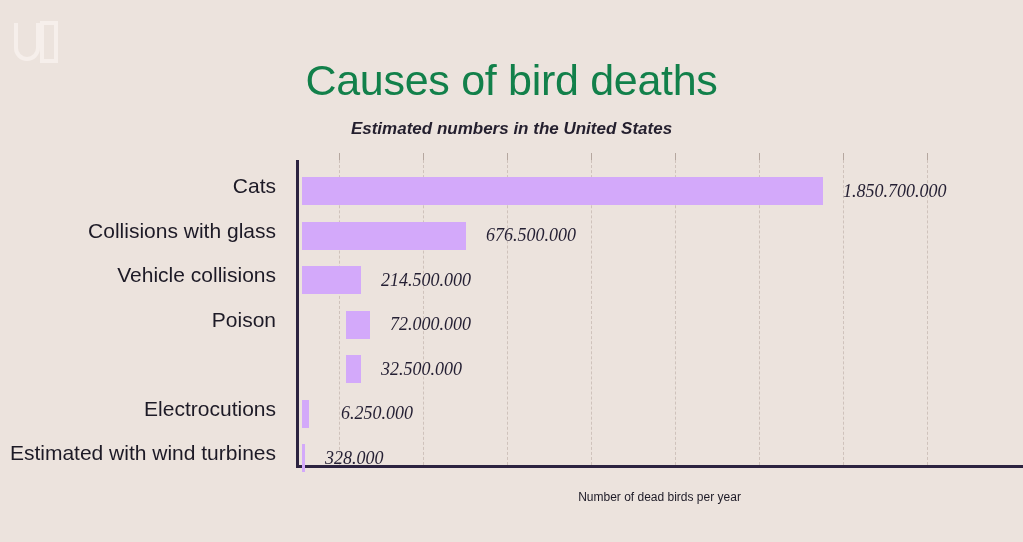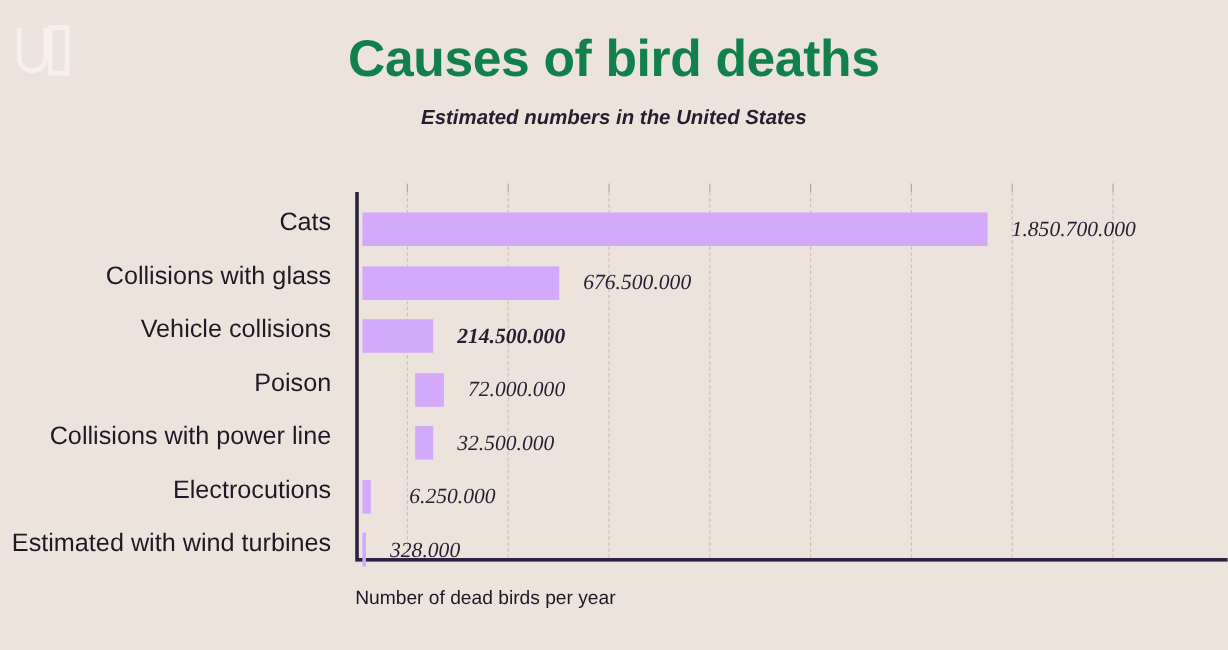--- a/index.html
+++ b/index.html
@@ -27,23 +27,23 @@
   
   .header {
     position: absolute;
     left: 0;
     top: 0;
     width: 1023px;
     text-align: center;
   }
   .chart-title {
     margin: 0;
-    padding-top: 25px;
+    padding-top: 56px;
     font-size: 43px;
-    font-weight: bold;
+    font-weight: normal;
     color: #12804a;
     letter-spacing: -0.3px;
     font-family: "Liberation Sans", sans-serif;
   }
   .chart-subtitle {
     margin: 0;
     padding-top: 14px;
     font-size: 17px;
     font-style: italic;
     font-weight: bold;
@@ -137,22 +137,22 @@
     color: #241f33;
     white-space: nowrap;
     font-family: "Liberation Serif", serif;
   }
 
   .x-axis-title {
     position: absolute;
     left: 296px;
     top: 330px;
     width: 727px;
-    text-align: left;
-    font-size: 16px;
+    text-align: center;
+    font-size: 12px;
     color: #1d1a26;
     font-family: "Liberation Sans", sans-serif;
   }
 </style>
 </head>
 <body>
 
 <div class="logo">
   <svg width="48" height="46" viewBox="0 0 48 46" aria-hidden="true">
     <path d="M4 3 V28 a11 11 0 0 0 22 0 V3" fill="none" stroke="#f6efeb" stroke-width="4"></path>
@@ -165,21 +165,20 @@
   <p class="chart-subtitle">Estimated numbers in the United States</p>
 </div>
 
 <div class="plot-wrap">
 
   <div class="y-labels">
       <div class="y-label" style="top: 14px;">Cats</div>
       <div class="y-label" style="top: 58.5px;">Collisions with glass</div>
       <div class="y-label" style="top: 103px;">Vehicle collisions</div>
       <div class="y-label" style="top: 147.5px;">Poison</div>
-      <div class="y-label" style="top: 192px;">Collisions with power line</div>
       <div class="y-label" style="top: 236.5px;">Electrocutions</div>
       <div class="y-label" style="top: 281px;">Estimated with wind turbines</div>
     </div>
 
   <div class="plot-area">
     <div class="axis-y"></div>
     <div class="axis-x"></div>
     <div id="gridlines">
         <div class="gridline" style="left: 43px;"></div>
         <div class="tick" style="left: 43px;"></div>
@@ -200,21 +199,21 @@
       </div>
     <div id="bars">
         <div class="bar-row" style="top: 9px;">
           <div class="bar" style="width: 521px; height: 28px; background: rgb(211, 169, 250);"></div>
           <span class="bar-value">1.850.700.000</span>
         </div>
         <div class="bar-row" style="top: 53.5px;">
           <div class="bar" style="width: 164px; height: 28px; background: rgb(211, 169, 250);"></div>
           <span class="bar-value">676.500.000</span>
         </div>
-        <div class="bar-row" style="top: 98px; font-weight: bold;">
+        <div class="bar-row" style="top: 98px;">
           <div class="bar" style="width: 59px; height: 28px; background: rgb(211, 169, 250);"></div>
           <span class="bar-value">214.500.000</span>
         </div>
         <div class="bar-row" style="top: 142.5px; padding-left: 44px;">
           <div class="bar" style="width: 24px; height: 28px; background: rgb(211, 169, 250);"></div>
           <span class="bar-value">72.000.000</span>
         </div>
         <div class="bar-row" style="top: 187px; padding-left: 44px;">
           <div class="bar" style="width: 15px; height: 28px; background: rgb(211, 169, 250);"></div>
           <span class="bar-value">32.500.000</span>

